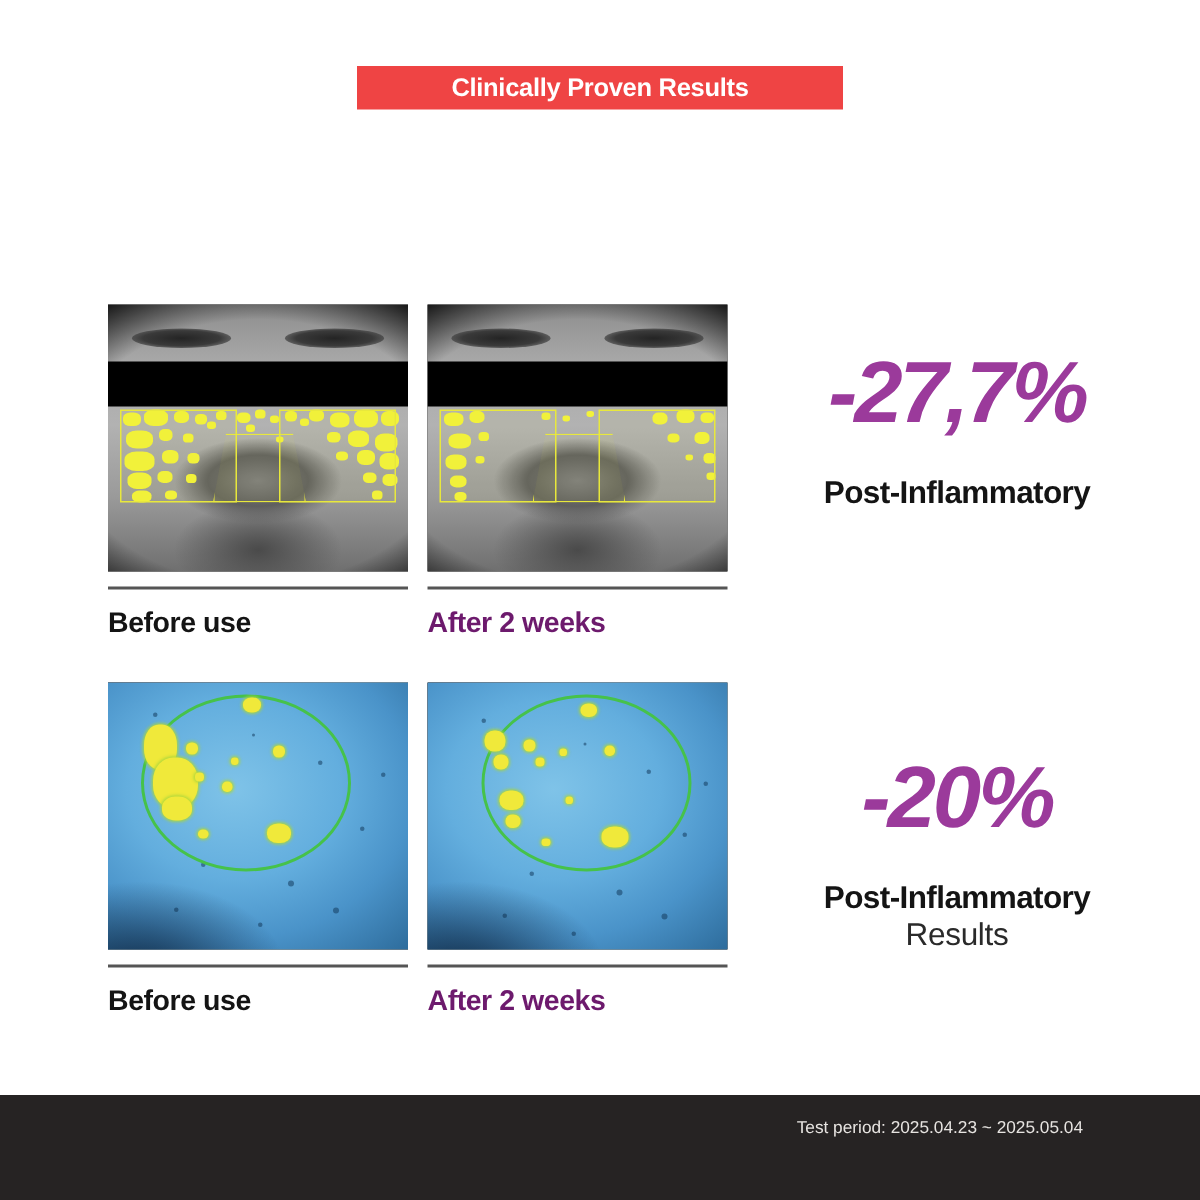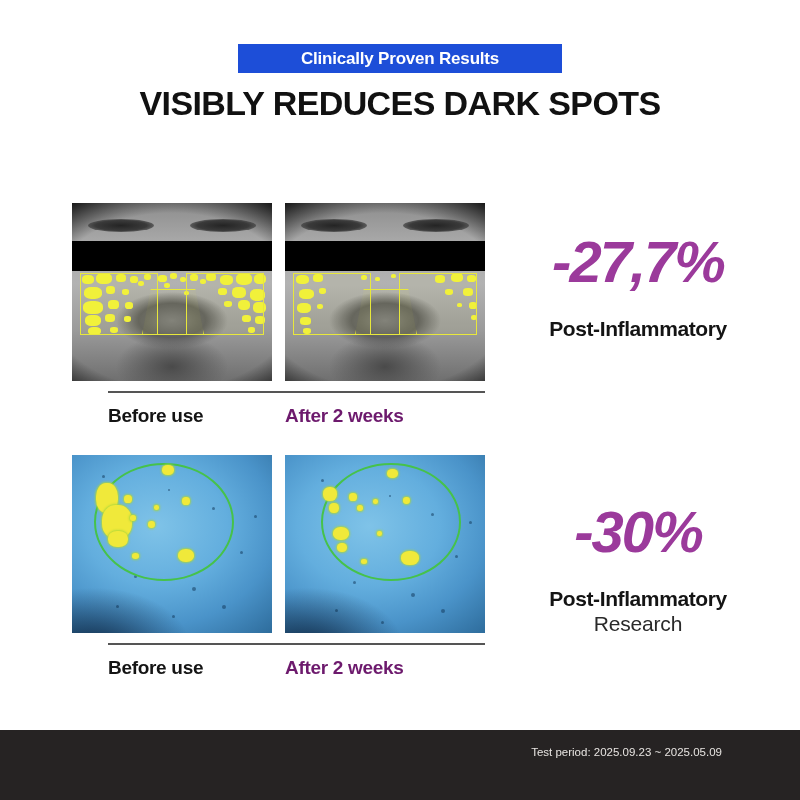--- a/index.html
+++ b/index.html
@@ -10,21 +10,21 @@
     position:relative;
     overflow:hidden;
     -webkit-font-smoothing:antialiased;
   }
 
   
   .badge {
     position:absolute;
     left:238px; top:44px;
     width:324px; height:29px;
-    background:#1d4ed8;
+    background:#ef4444;
     display:flex; align-items:center; justify-content:center;
   }
   .badge-label {
     color:#ffffff;
     font-size:17px;
     font-weight:bold;
     letter-spacing:-0.2px;
   }
 
   
@@ -61,21 +61,21 @@
   
   .caption-row { position:absolute; left:72px; width:413px; }
   .caption-row.r1 { top:391px; }
   .caption-row.r2 { top:643px; }
 
   .cap {
     position:absolute;
     top:0;
     width:200px;
   }
-  .cap.left  { left:0px;margin-left:36px; }
+  .cap.left  { left:0px; }
   .cap.right { left:213px; }
 
   .cap-rule {
     width:200px; height:2px;
     background:#555555;
   }
   .cap-text {
     margin-top:12px;
     font-size:19px;
     font-weight:bold;
@@ -211,21 +211,20 @@
   .footer-text div { white-space:nowrap; }
 </style>
 </head>
 <body>
 
 <div class="badge">
   <span class="badge-label">Clinically Proven Results</span>
 </div>
 
 <h1 class="heading">
-  <span class="line">VISIBLY REDUCES DARK SPOTS</span>
 </h1>
 
 <div class="row row-1">
   <div class="panels">
 
     <div class="panel left">
       <div class="face"></div>
       <div class="brow l"></div>
       <div class="brow r"></div>
       <div class="censor"></div>
@@ -395,22 +394,22 @@
     <div class="cap-text after">After 2 weeks</div>
   </div>
 </div>
 
 <div class="stat stat-1">
   <div class="stat-value">-27,7%</div>
   <div class="stat-line1">Post-Inflammatory</div>
 </div>
 
 <div class="stat stat-2">
-  <div class="stat-value">-30%</div>
+  <div class="stat-value">-20%</div>
   <div class="stat-line1">Post-Inflammatory</div>
-  <div class="stat-line2">Research</div>
+  <div class="stat-line2">Results</div>
 </div>
 
 <div class="footer">
   <div class="footer-text">
-    <div>Test period: 2025.09.23 ~ 2025.05.09</div>
+    <div>Test period: 2025.04.23 ~ 2025.05.04</div>
   </div>
 </div>
 
 </body></html>

